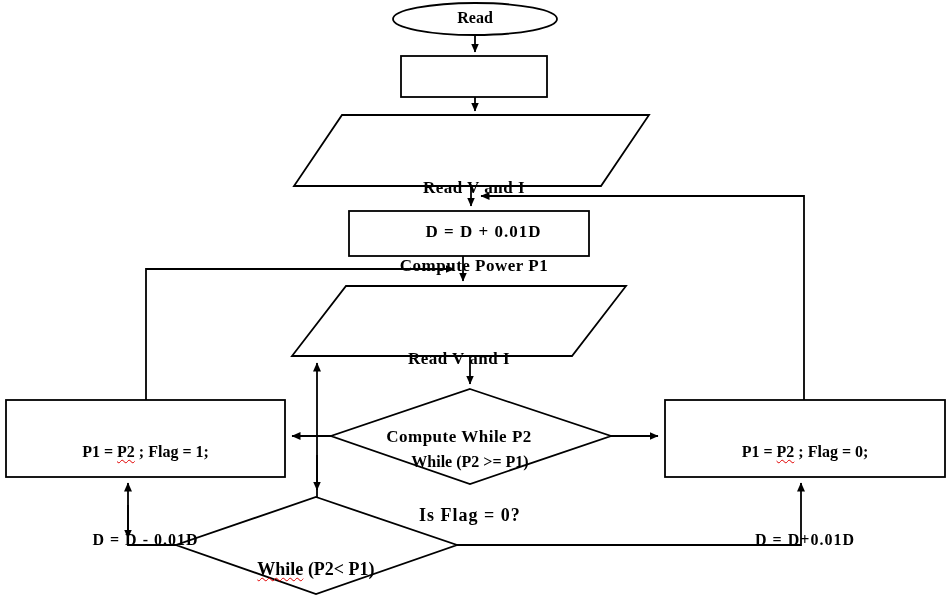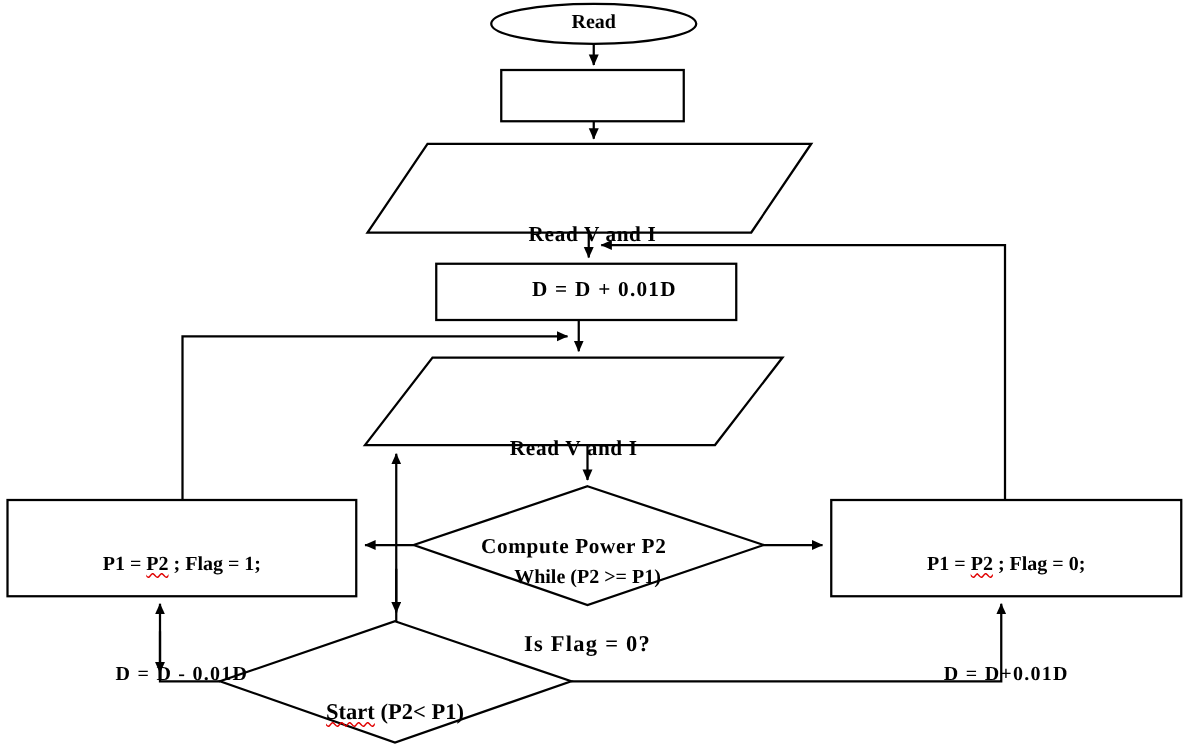--- a/index.html
+++ b/index.html
@@ -93,42 +93,43 @@
     <line x1="128" y1="505" x2="128" y2="538" stroke="#000000" stroke-width="1.8" marker-end="url(#arr)"></line>
 
     <polyline points="457,545 801,545 801,483" fill="none" stroke="#000000" stroke-width="1.8" marker-end="url(#arr)"></polyline>
   </svg>
 
   <div class="label fs16" style="left:393px; top:9px; width:164px;">Read</div>
 
 
   <div class="label fs17 twoLine" style="left:326px; top:123px; width:296px;">
     <div>Read V and I</div>
+    <div>Compute Power P1</div>
   </div>
 
   <div class="label fs17 ls1" style="left:349px; top:222px; width:269px;">D = D + 0.01D</div>
 
   <div class="label fs17 twoLine" style="left:311px; top:294px; width:296px;">
     <div>Read V and I</div>
-    <div>Compute Power P2</div>
+    <div>Compute While P2</div>
   </div>
 
   <div class="label" style="left:370px; top:417px; width:200px;">
     <div class="small1">While (P2 &gt;= P1)</div>
     <div class="small2">Is Flag = 0?</div>
   </div>
 
   <div class="label fs16" style="left:6px; top:407px; width:279px;">
     <div><span>P1 = </span><span class="wavy">P2</span><span> ; Flag = 1;</span></div>
     <div class="boxLine2">D = D - 0.01D</div>
   </div>
 
   <div class="label fs16" style="left:665px; top:407px; width:280px;">
     <div><span>P1 = </span><span class="wavy">P2</span><span> ; Flag = 0;</span></div>
     <div class="boxLine2">D = D+0.01D</div>
   </div>
 
   <div class="label" style="left:216px; top:524px; width:200px;">
-    <div class="small2" style="letter-spacing:0;"><span class="wavy">Start</span><span> (P2&lt; P1)</span></div>
+    <div class="small2" style="letter-spacing:0;"><span class="wavy">While</span><span> (P2&lt; P1)</span></div>
     
   </div>
 
 </div>
 
 </body></html>

